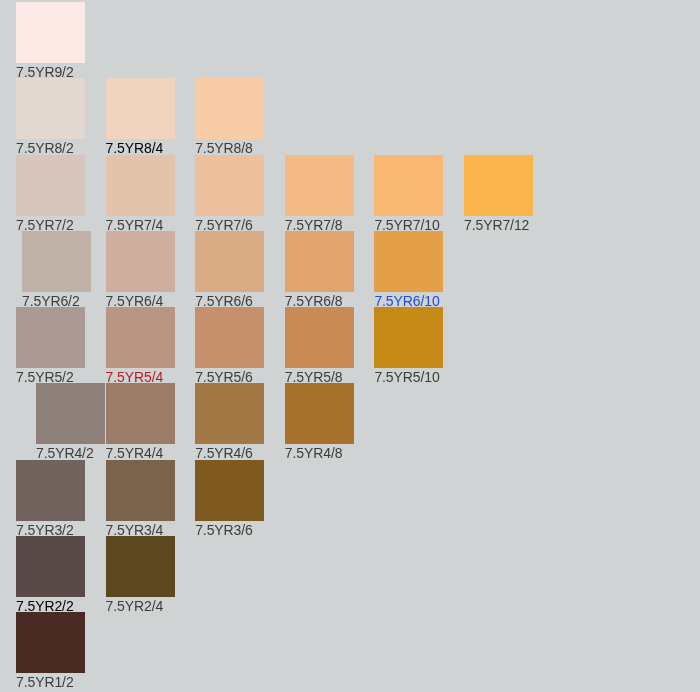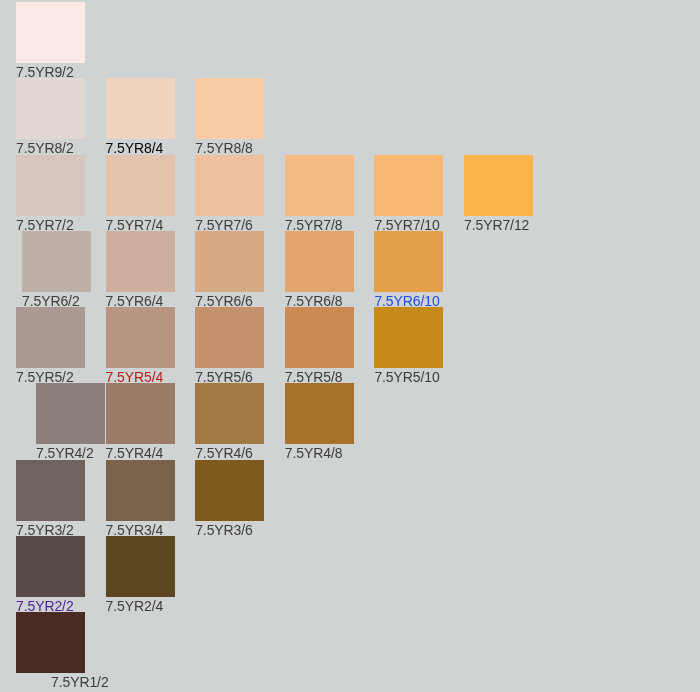--- a/index.html
+++ b/index.html
@@ -146,23 +146,23 @@
     <div class="swatch-cell" style="left: 105.6px; top: 459.5px; width: 69px;">
       <span class="swatch-chip" style="width: 69px; height: 61px; background: rgb(123, 98, 74);"></span>
       <span class="swatch-label" style="color: rgb(60, 60, 60);">7.5YR3/4</span>
     </div>
     <div class="swatch-cell" style="left: 195.2px; top: 459.5px; width: 69px;">
       <span class="swatch-chip" style="width: 69px; height: 61px; background: rgb(127, 90, 31);"></span>
       <span class="swatch-label" style="color: rgb(60, 60, 60);">7.5YR3/6</span>
     </div>
     <div class="swatch-cell" style="left: 16px; top: 535.75px; width: 69px;">
       <span class="swatch-chip" style="width: 69px; height: 61px; background: rgb(88, 74, 71);"></span>
-      <span class="swatch-label" style="color: #4c1d95;">7.5YR2/2</span>
+      <span class="swatch-label" style="color: #000000;">7.5YR2/2</span>
     </div>
     <div class="swatch-cell" style="left: 105.6px; top: 535.75px; width: 69px;">
       <span class="swatch-chip" style="width: 69px; height: 61px; background: rgb(93, 71, 33);"></span>
       <span class="swatch-label" style="color: rgb(60, 60, 60);">7.5YR2/4</span>
     </div>
     <div class="swatch-cell" style="left: 16px; top: 612px; width: 69px;">
       <span class="swatch-chip" style="width: 69px; height: 61px; background: rgb(74, 43, 35);"></span>
-      <span class="swatch-label" style="color: rgb(60, 60, 60); margin-left: 35px;">7.5YR1/2</span>
+      <span class="swatch-label" style="color: rgb(60, 60, 60);">7.5YR1/2</span>
     </div>
   </div>
 
 </body></html>

